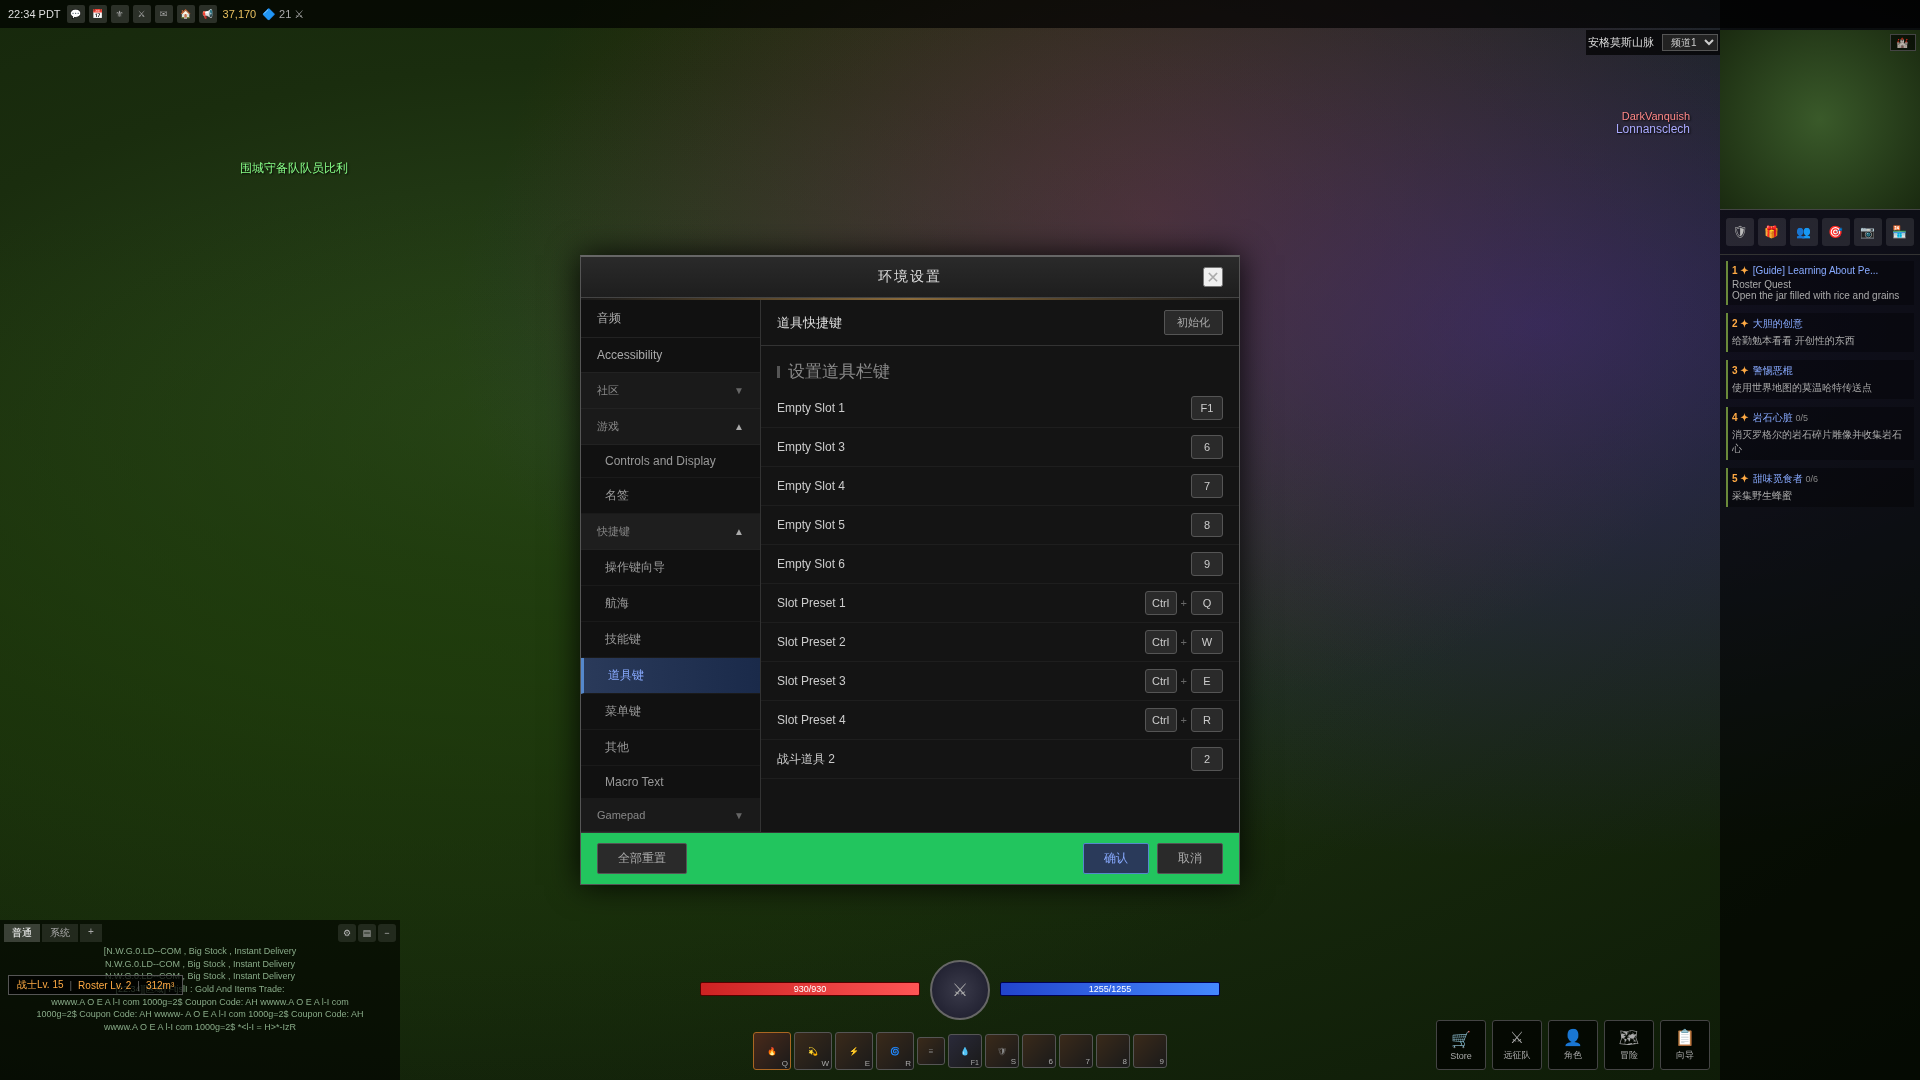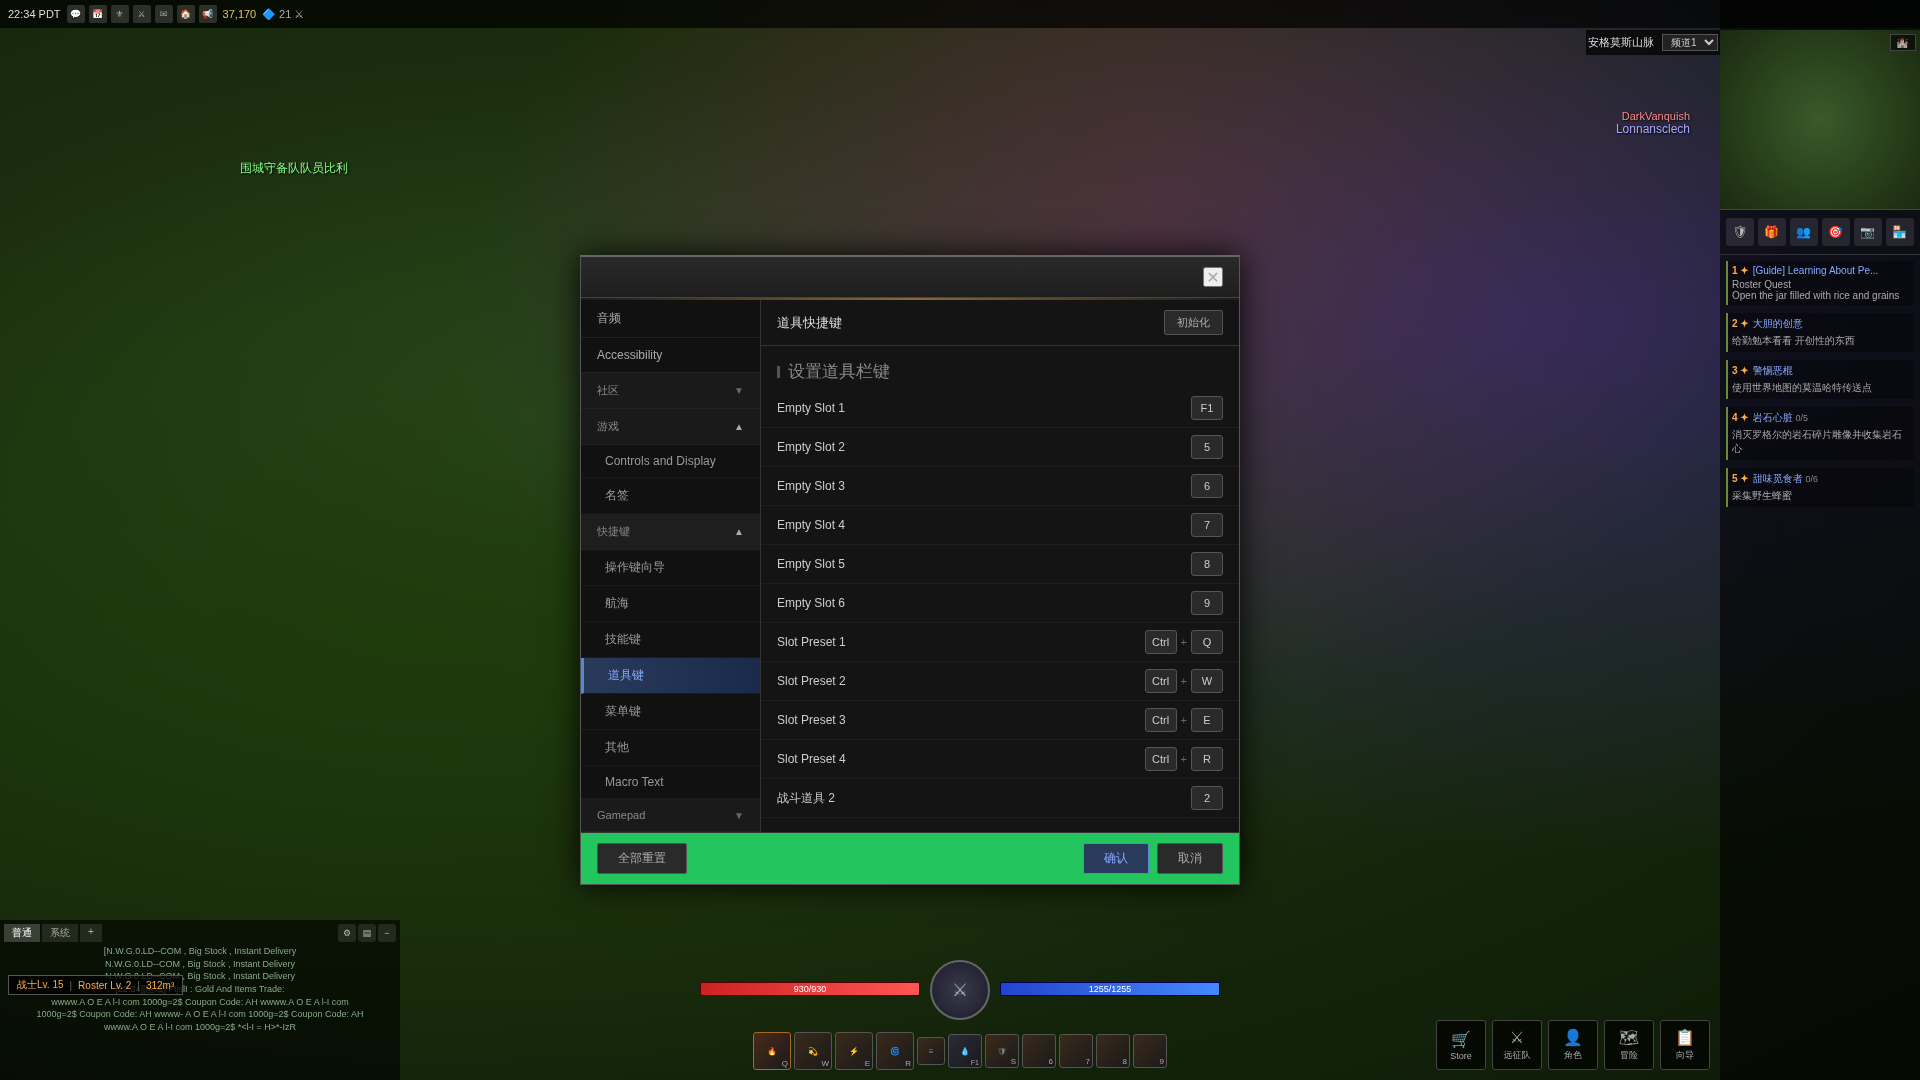--- a/index.html
+++ b/index.html
@@ -600,20 +600,21 @@
   </div>
   <div class="skill-slot" style="width:34px;height:34px;">
     <span class="skill-key">9</span>
   </div>
 </div>
 
 <div class="modal-overlay">
   <div class="settings-modal" style="margin-top:60px; margin-left:-100px;">
     <div class="modal-header">
       <div style="width:20px;"></div>
+      <span class="modal-title">环境设置</span>
       <button class="modal-close">✕</button>
     </div>
 
     <div style="height:2px; background:linear-gradient(90deg, transparent, #8a6a3a, transparent);"></div>
 
     <div class="modal-body">
 
       <div class="nav-sidebar">
 
         <div class="nav-item">
@@ -693,26 +694,20 @@
             <span>设置道具栏键</span>
           </div>
 
           <div class="keybind-row">
             <span class="keybind-label">Empty Slot 1</span>
             <div class="keybind-slots">
               <div class="key-badge">F1</div>
             </div>
           </div>
           <div class="keybind-row">
-            <span class="keybind-label">Empty Slot 2</span>
-            <div class="keybind-slots">
-              <div class="key-badge">5</div>
-            </div>
-          </div>
-          <div class="keybind-row">
             <span class="keybind-label">Empty Slot 3</span>
             <div class="keybind-slots">
               <div class="key-badge">6</div>
             </div>
           </div>
           <div class="keybind-row">
             <span class="keybind-label">Empty Slot 4</span>
             <div class="keybind-slots">
               <div class="key-badge">7</div>
             </div>

